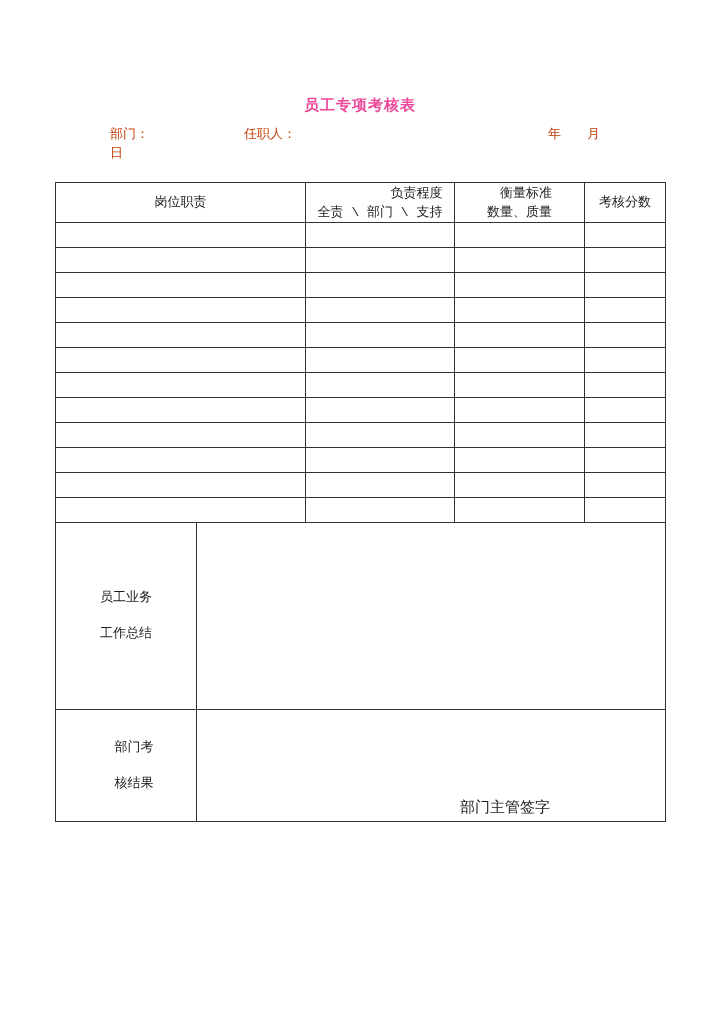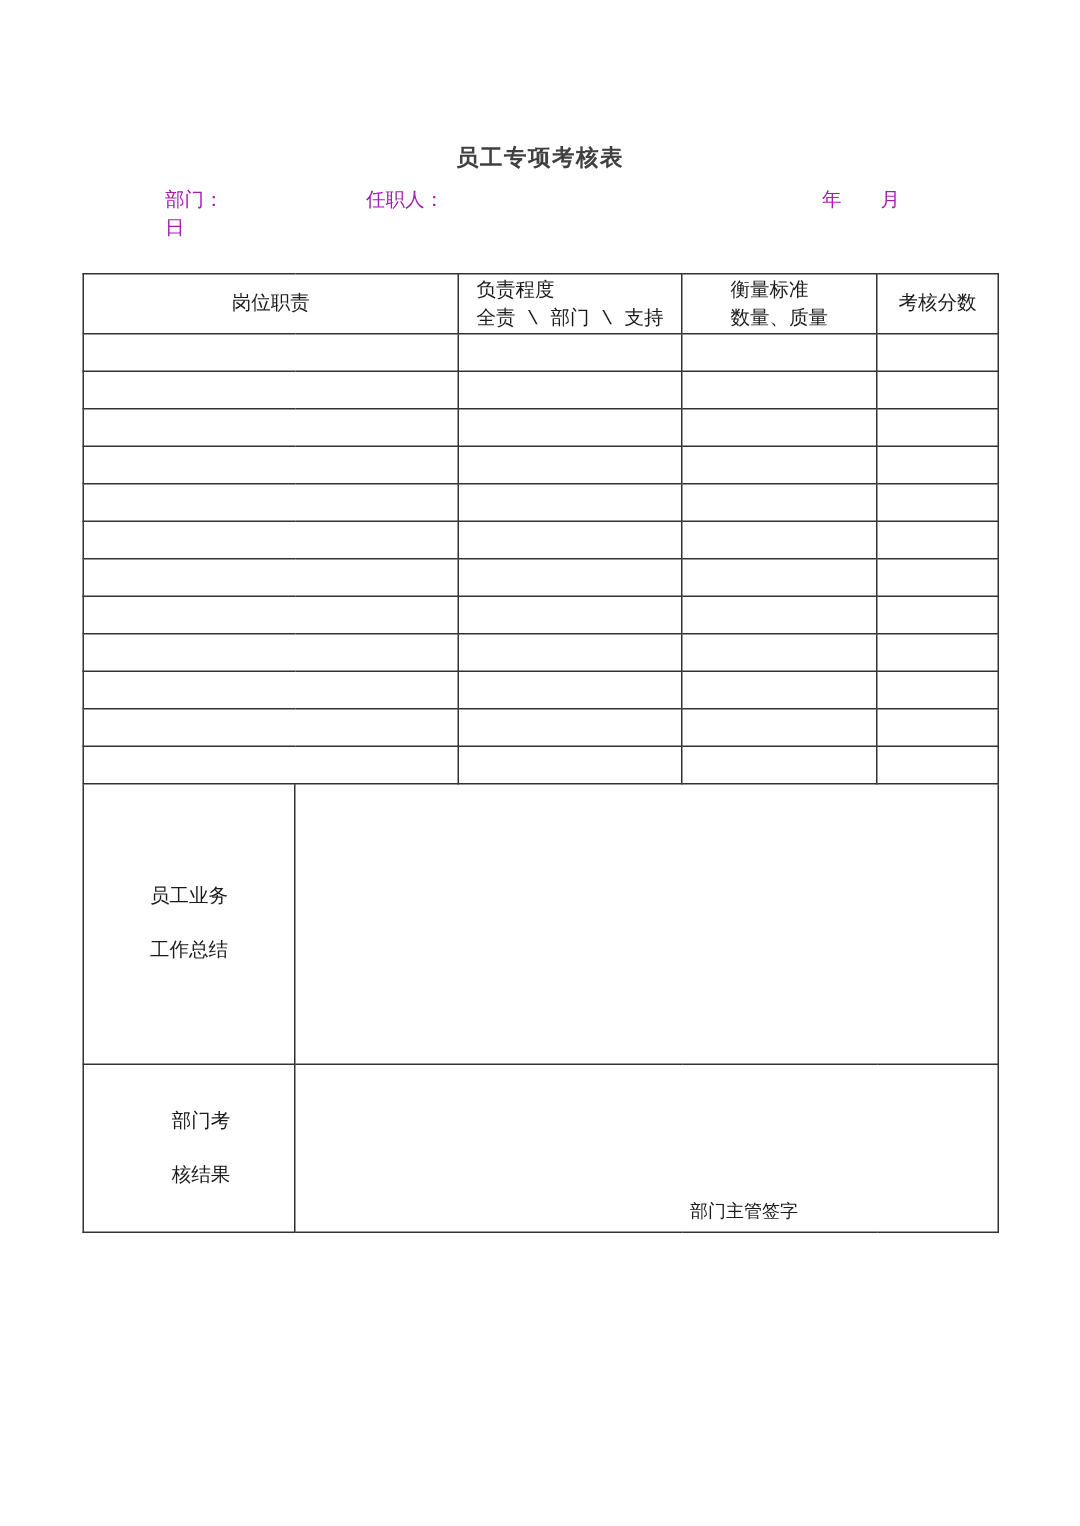--- a/index.html
+++ b/index.html
@@ -22,26 +22,26 @@
     }
     .title {
       position: absolute;
       left: 0; top: 96px;
       width: 720px;
       text-align: center;
       font-family: "DejaVu Serif", "Liberation Serif", serif;
       font-weight: bold;
       font-size: 15px;
       letter-spacing: 1px;
-      color: #404040;
+      color: #ec4899;
     }
     .meta {
       position: absolute;
       font-size: 13px;
-      color: #a21caf;
+      color: #c2410c;
       line-height: 16px;
     }
     .grid {
       position: absolute;
       left: 55px; top: 182px;
       width: 610px;
       border-collapse: collapse;
       table-layout: fixed;
       font-family: Liberation Mono, monospace;
     }
@@ -51,37 +51,37 @@
       font-size: 13px;
       text-align: center;
       vertical-align: middle;
       color: #1a1a1a;
       line-height: 19px;
     }
     .grid tr.hdr td { height: 39px; }
     .grid tr.row td { height: 24px; }
     .section-label {
       display: inline-block;
-      text-align: left;
+      text-align: right;
     }
     .section-label span {
       display: block;
     }
     .summary td { height: 186px; }
     .result td { height: 111px; }
     .notes td { height: 67px; }
     .result-body {
       position: relative;
       height: 111px;
     }
     .signature {
       position: absolute;
       left: 263px;
       bottom: 3px;
-      font-size: 12px;
+      font-size: 15px;
     }
   </style>
 </head>
 <body>
 
 <div class="page">
 
   <div class="title">员工专项考核表</div>
 
   <div class="meta" style="left:110px; top:126px;">部门：</div>

